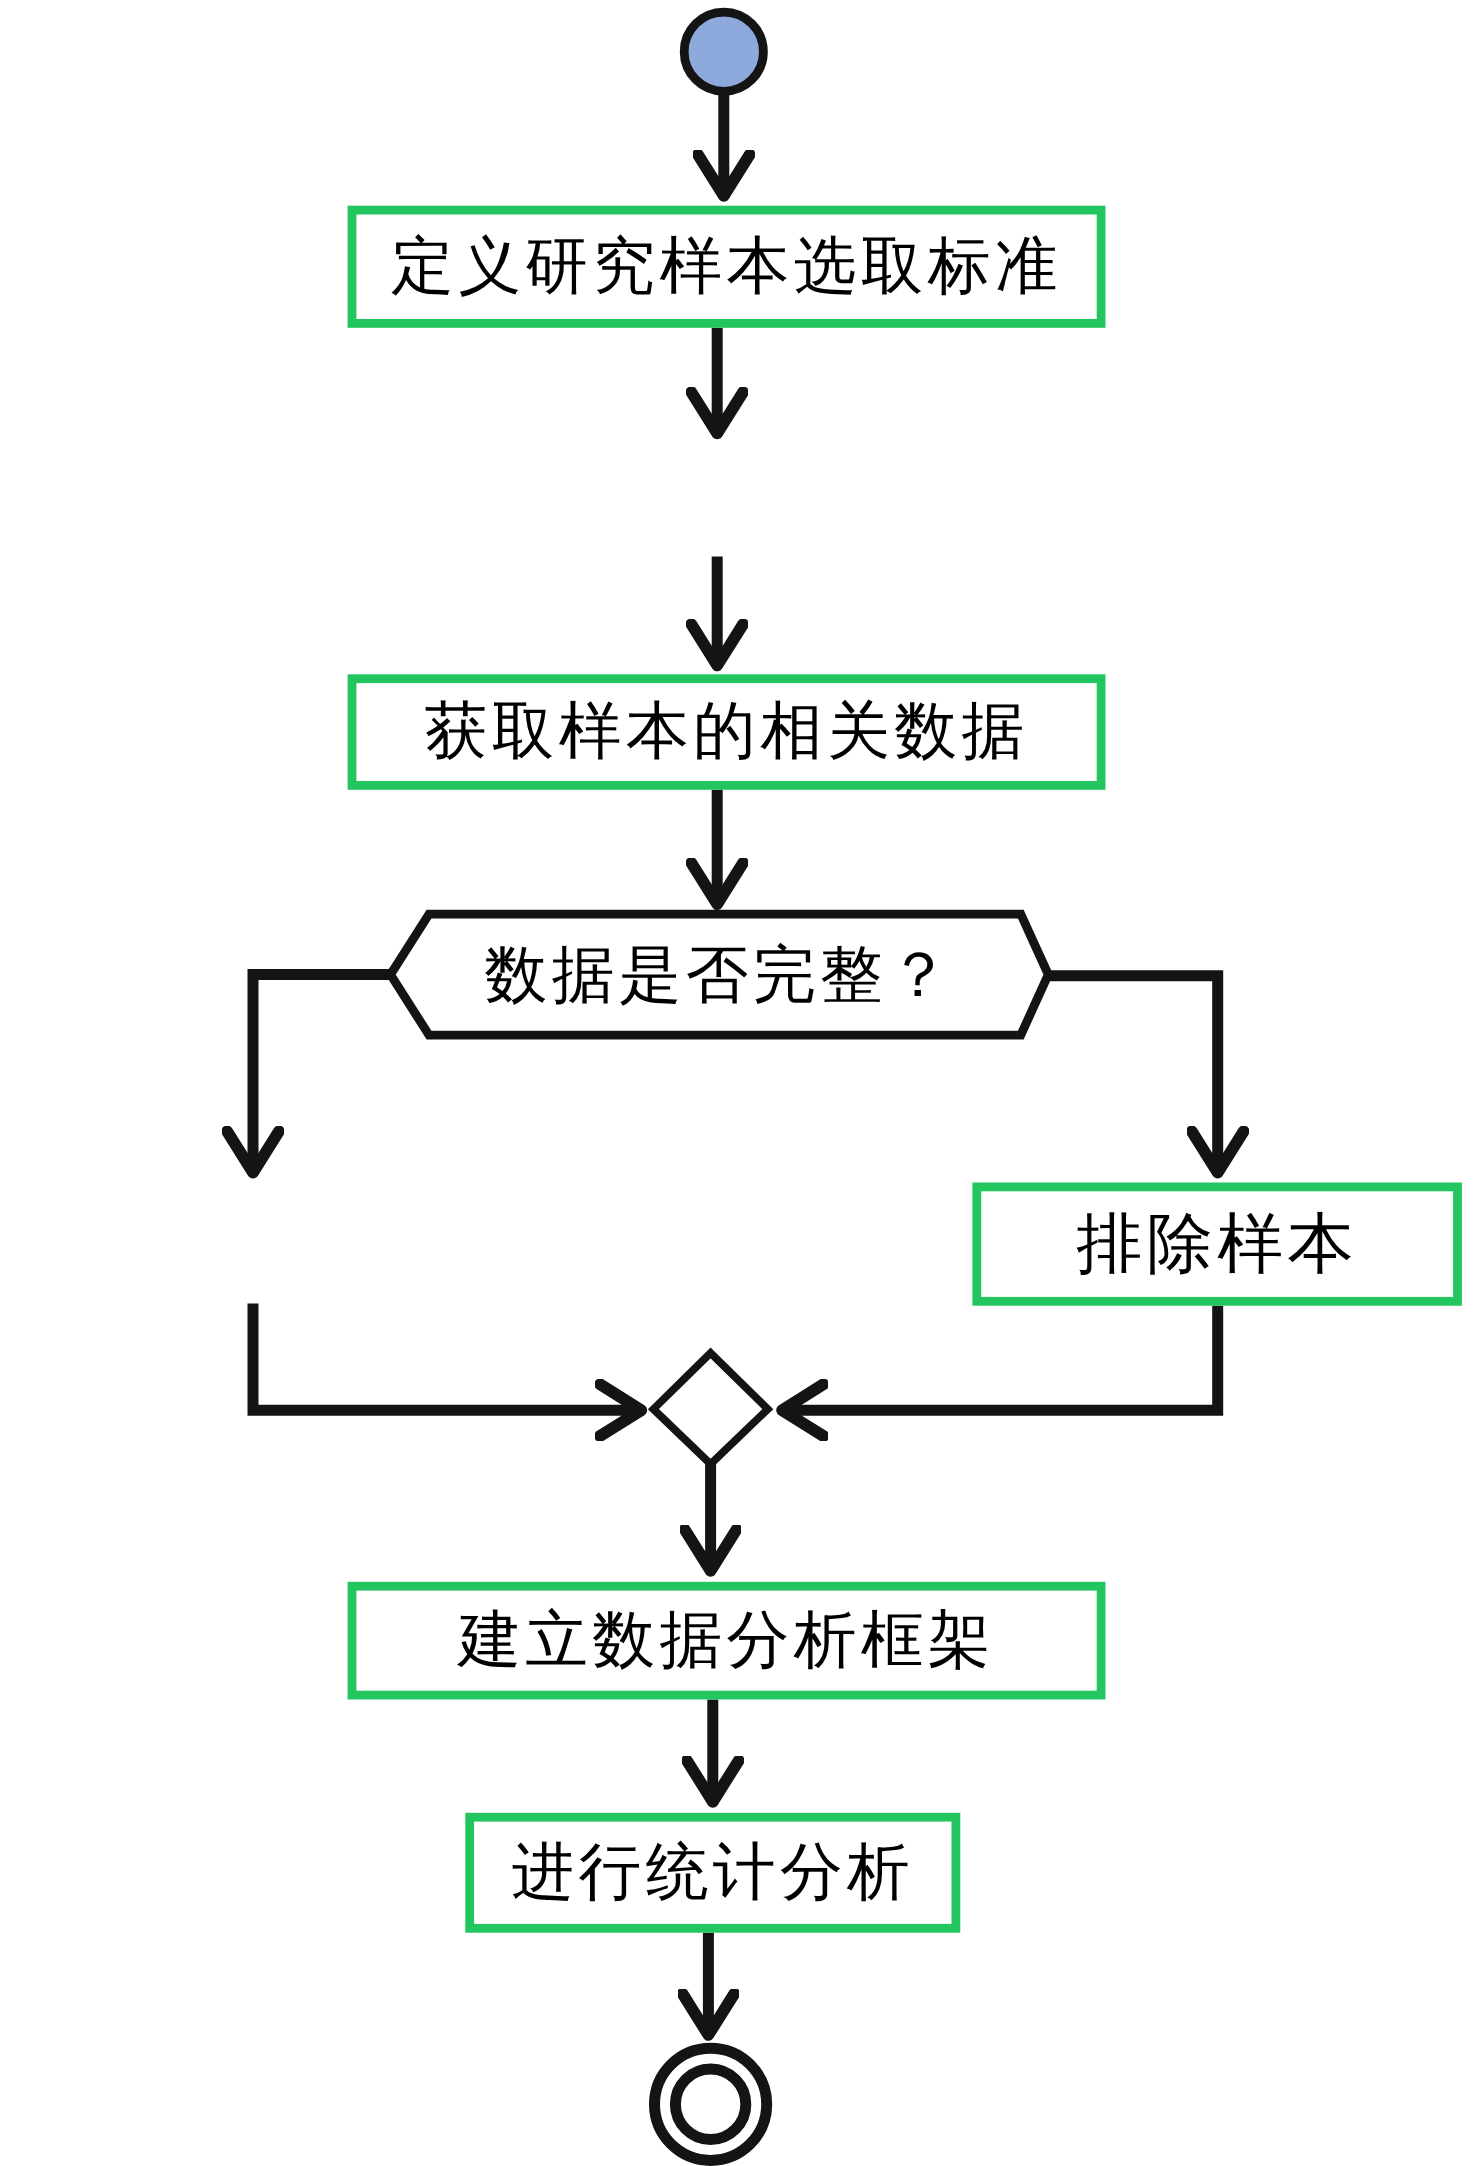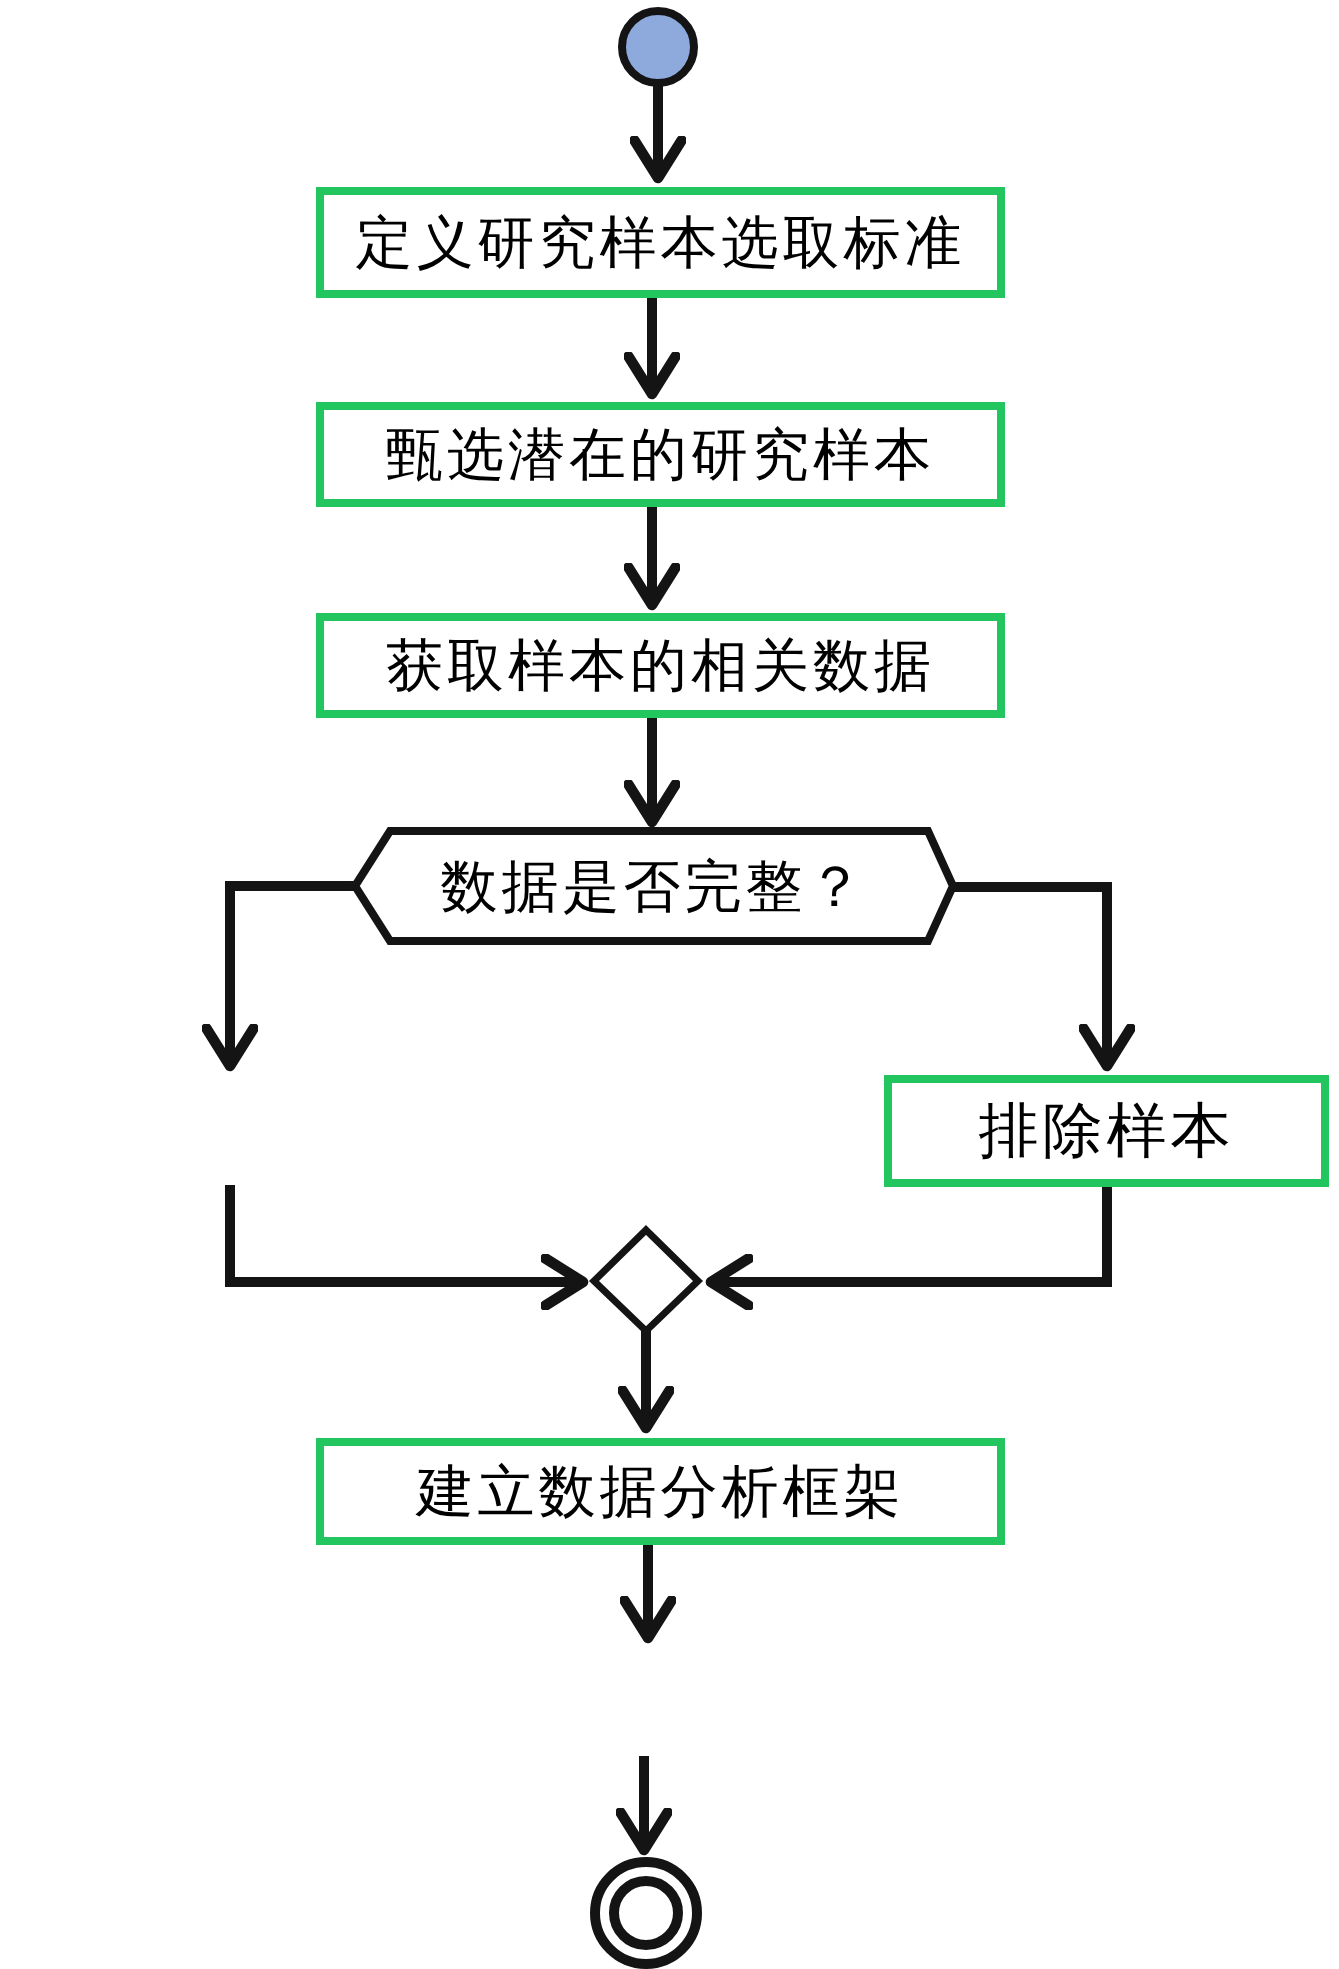--- a/index.html
+++ b/index.html
@@ -70,35 +70,35 @@
     <g>
       <circle cx="646" cy="1913" r="51" fill="#ffffff" stroke="#141414" stroke-width="10"></circle>
       <circle cx="646" cy="1913" r="32" fill="#ffffff" stroke="#141414" stroke-width="10"></circle>
     </g>
   </svg>
 
   <div class="box fs-process" style="left:316px;top:187px;width:689px;height:111px;">
     <span>定义研究样本选取标准</span>
   </div>
 
-  <div class="box fs-process" style="left:316px;top:402px;width:689px;height:105px;">
-    <span>甄选潜在的研究样本</span>
-  </div>
 
   <div class="box fs-process" style="left:316px;top:613px;width:689px;height:105px;">
     <span>获取样本的相关数据</span>
   </div>
 
   <div class="label-overlay fs-process" style="left:355px;top:831px;width:598px;height:110px;text-align:right;">
     <span>数据是否完整？</span>
   </div>
 
 
   <div class="box fs-side" style="left:884px;top:1075px;width:445px;height:112px;">
     <span>排除样本</span>
   </div>
 
   <div class="box fs-process" style="left:316px;top:1438px;width:689px;height:107px;">
     <span>建立数据分析框架</span>
   </div>
 
+  <div class="box fs-process" style="left:423px;top:1648px;width:450px;height:109px;">
+    <span>进行统计分析</span>
+  </div>
 
 </div>
 
 </body></html>

